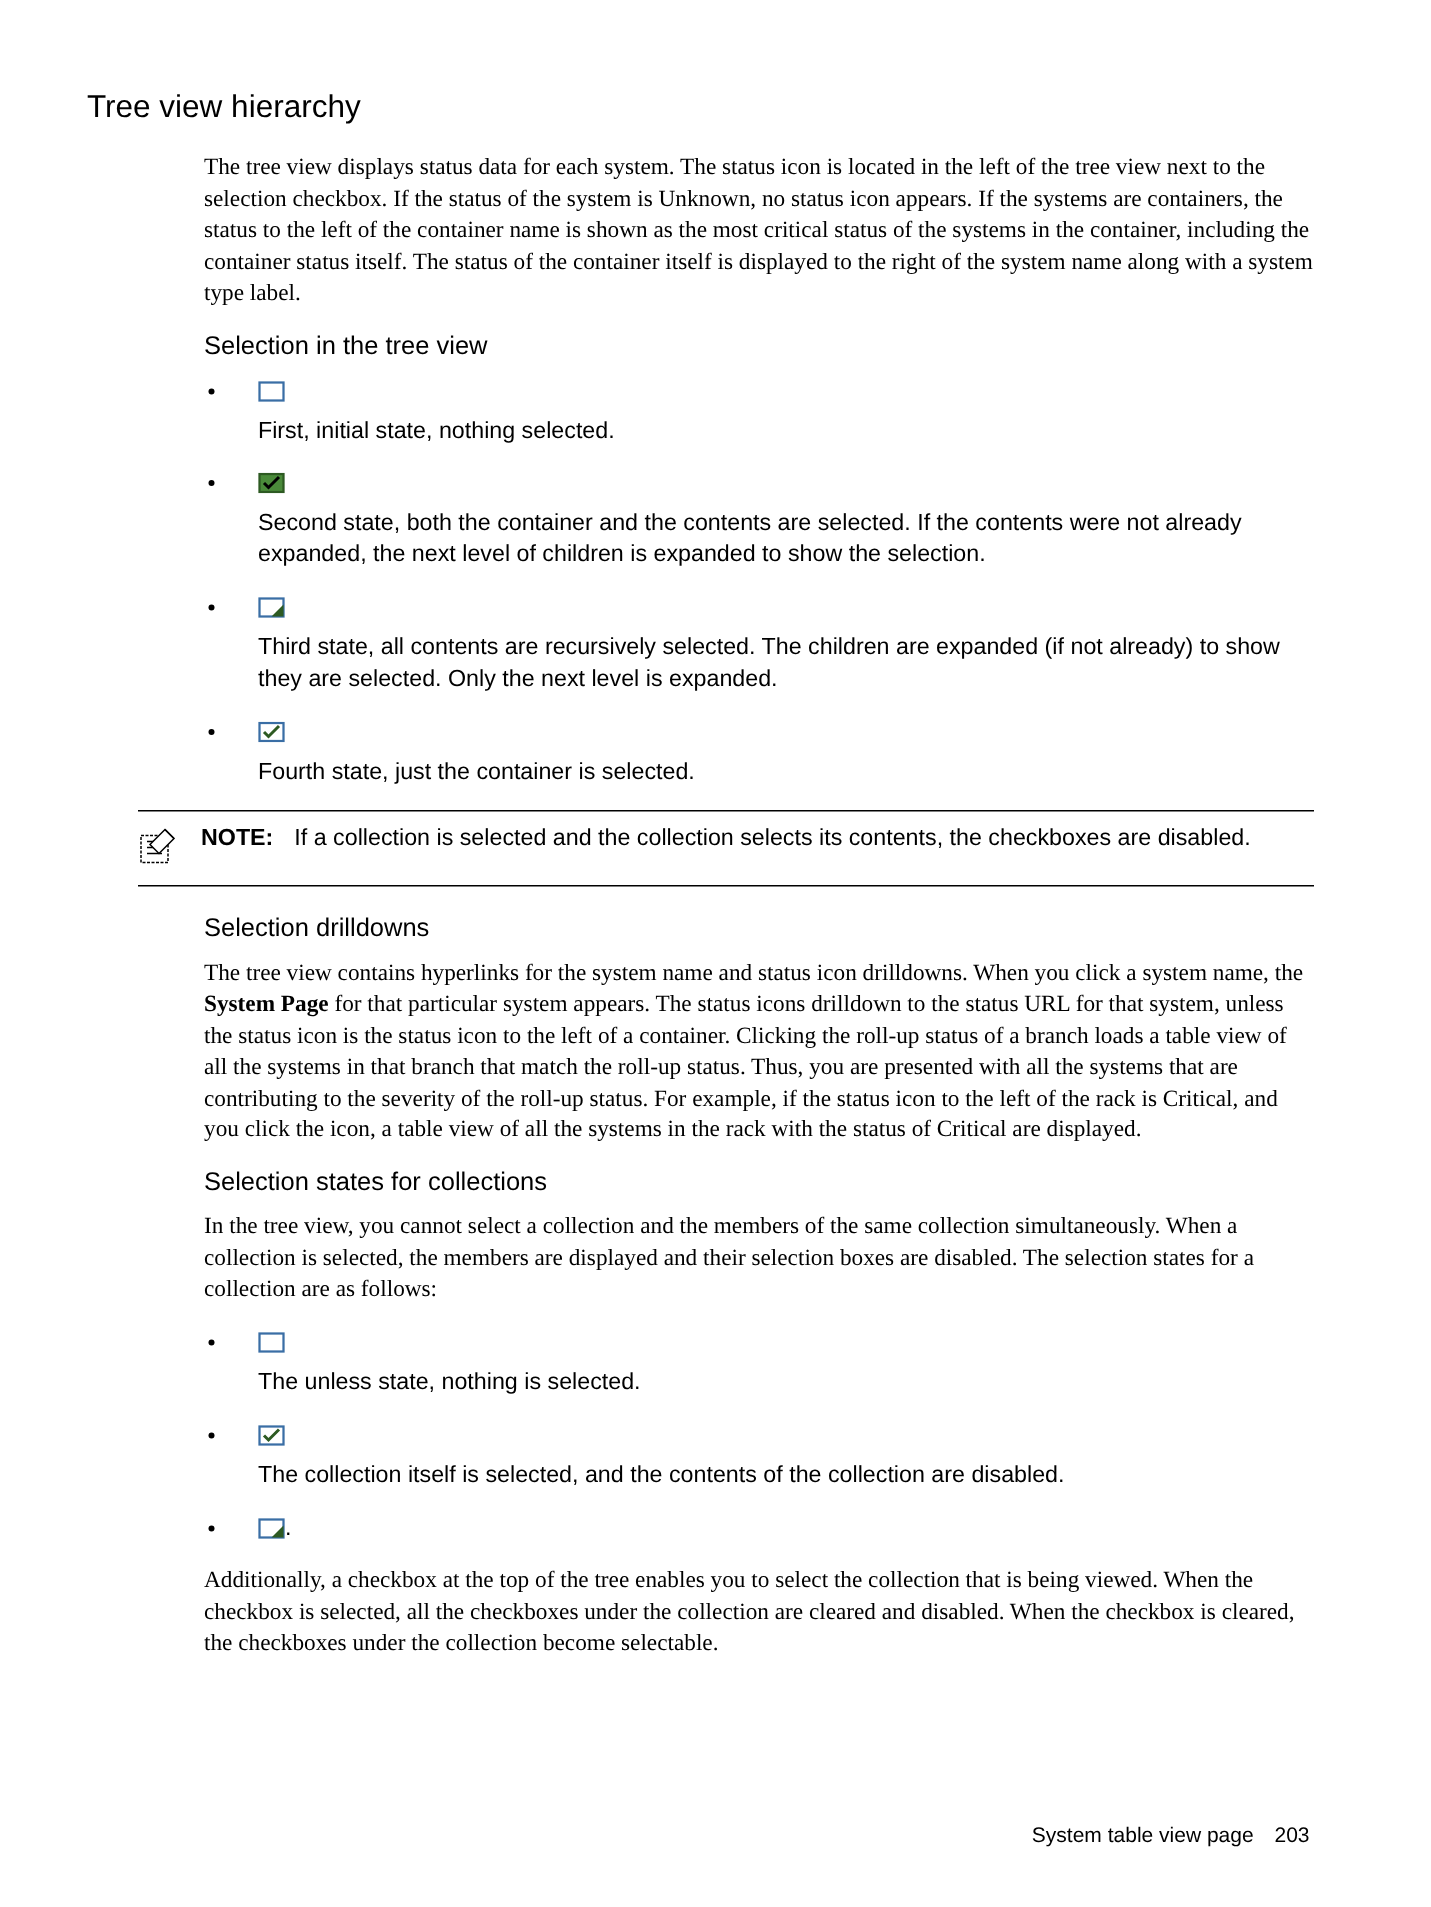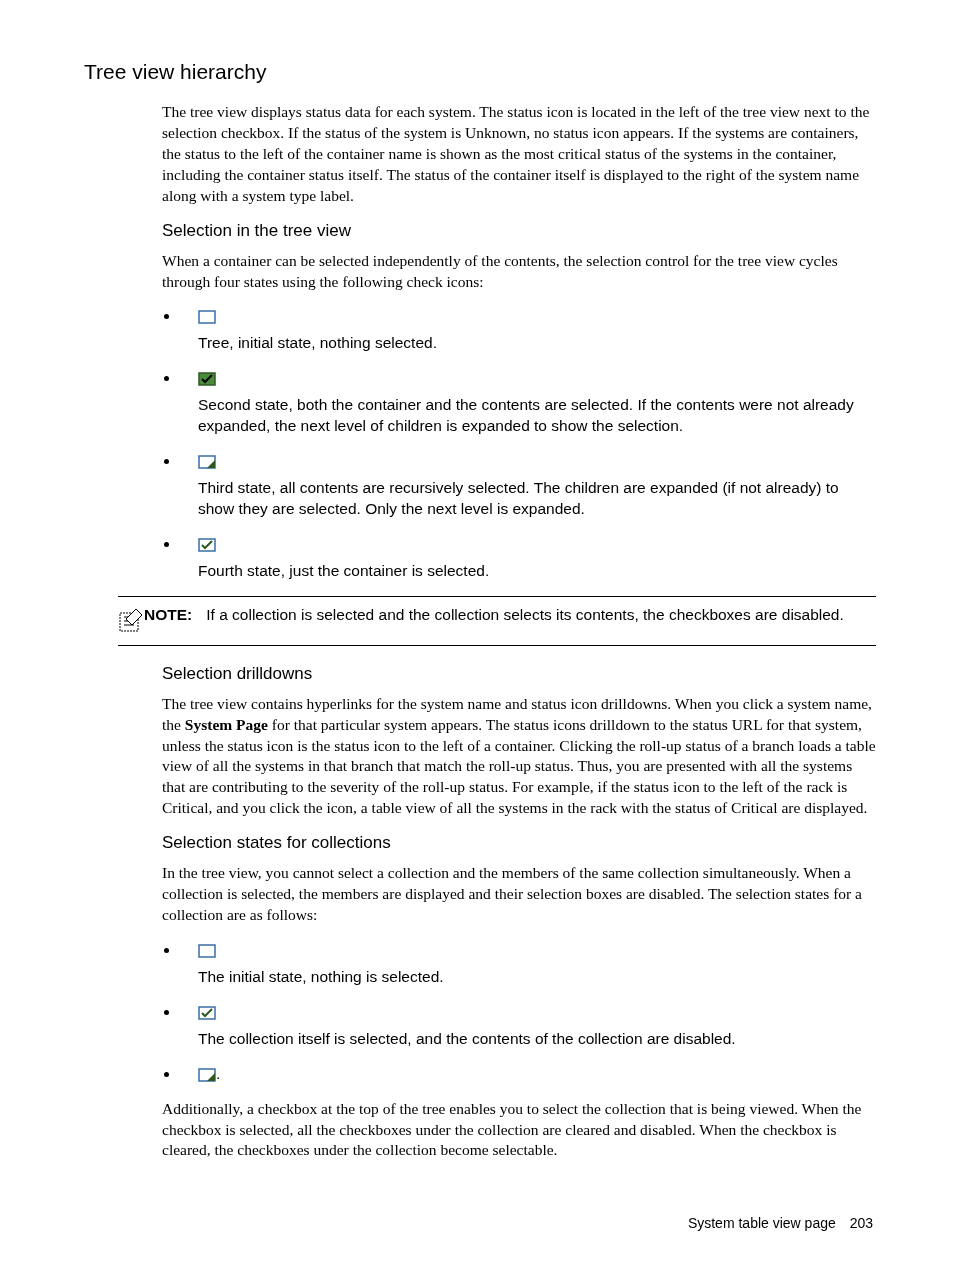--- a/index.html
+++ b/index.html
@@ -7,21 +7,21 @@
     padding: 0;
     background: #ffffff;
     font-family: Arial, Helvetica, sans-serif;
     color: #000;
     width: 954px;
     height: 1271px;
     position: relative;
     box-sizing: border-box;
   }
   .page {
-    padding: 60px 78px 40px 84px;
+    padding: 60px 78px 40px 58px;
     box-sizing: border-box;
     height: 100%;
     position: relative;
   }
   h1.section-title {
     font-weight: normal;
     font-size: 21px;
     margin: 0 0 18px 0;
     font-family: "Segoe UI", Arial, sans-serif;
   }
@@ -59,21 +59,21 @@
     margin-left: 18px;
     display: block;
   }
   .note-block {
     border-top: 1px solid #000;
     border-bottom: 1px solid #000;
     padding: 8px 0;
     margin: 10px 0 18px -44px;
     display: flex;
     align-items: flex-start;
-    gap: 0;
+    gap: 16px;
   }
   .note-icon {
     flex: 0 0 auto;
     margin-top: 2px;
   }
   .note-text {
     font-size: 15.5px;
     line-height: 1.35;
   }
   .note-label {
@@ -97,30 +97,29 @@
 </head>
 <body>
 
 <div class="page">
   <h1 class="section-title">Tree view hierarchy</h1>
 
   <div class="body-indent">
     <p>The tree view displays status data for each system. The status icon is located in the left of the tree view next to the selection checkbox. If the status of the system is Unknown, no status icon appears. If the systems are containers, the status to the left of the container name is shown as the most critical status of the systems in the container, including the container status itself. The status of the container itself is displayed to the right of the system name along with a system type label.</p>
 
     <h2 class="subhead">Selection in the tree view</h2>
-    <p>When a container can be selected independently of the contents, the selection control for the tree view cycles through four states using the following check icons:</p>
 
     <ul class="states">
       <li>
         <span class="icon-row">
           <svg class="state-icon" width="18" height="14">
               <rect x="1" y="1" width="16" height="12" fill="#fff" stroke="#3a6ea5" stroke-width="1.5"></rect>
             </svg>
         </span>
-        <span class="icon-desc">Tree, initial state, nothing selected.</span>
+        <span class="icon-desc">First, initial state, nothing selected.</span>
       </li>
       <li>
         <span class="icon-row">
           <svg class="state-icon" width="18" height="14">
               <rect x="1" y="1" width="16" height="12" fill="#4a8a3a" stroke="#2d5a22" stroke-width="1.5"></rect>
               <path d="M4 7 L7 10 L14 3" stroke="#000" stroke-width="2" fill="none"></path>
             </svg>
         </span>
         <span class="icon-desc">Second state, both the container and the contents are selected. If the contents were not already expanded, the next level of children is expanded to show the selection.</span>
       </li>
@@ -166,21 +165,21 @@
     <h2 class="subhead">Selection states for collections</h2>
     <p>In the tree view, you cannot select a collection and the members of the same collection simultaneously. When a collection is selected, the members are displayed and their selection boxes are disabled. The selection states for a collection are as follows:</p>
 
     <ul class="states">
       <li>
         <span class="icon-row">
           <svg class="state-icon" width="18" height="14">
               <rect x="1" y="1" width="16" height="12" fill="#fff" stroke="#3a6ea5" stroke-width="1.5"></rect>
             </svg>
         </span>
-        <span class="icon-desc">The initial state, nothing is selected.</span>
+        <span class="icon-desc">The unless state, nothing is selected.</span>
       </li>
       <li>
         <span class="icon-row">
           <svg class="state-icon" width="18" height="14">
               <rect x="1" y="1" width="16" height="12" fill="#fff" stroke="#3a6ea5" stroke-width="1.5"></rect>
               <path d="M4 7 L7 10 L14 3" stroke="#2d5a22" stroke-width="2" fill="none"></path>
             </svg>
         </span>
         <span class="icon-desc">The collection itself is selected, and the contents of the collection are disabled.</span>
       </li>

